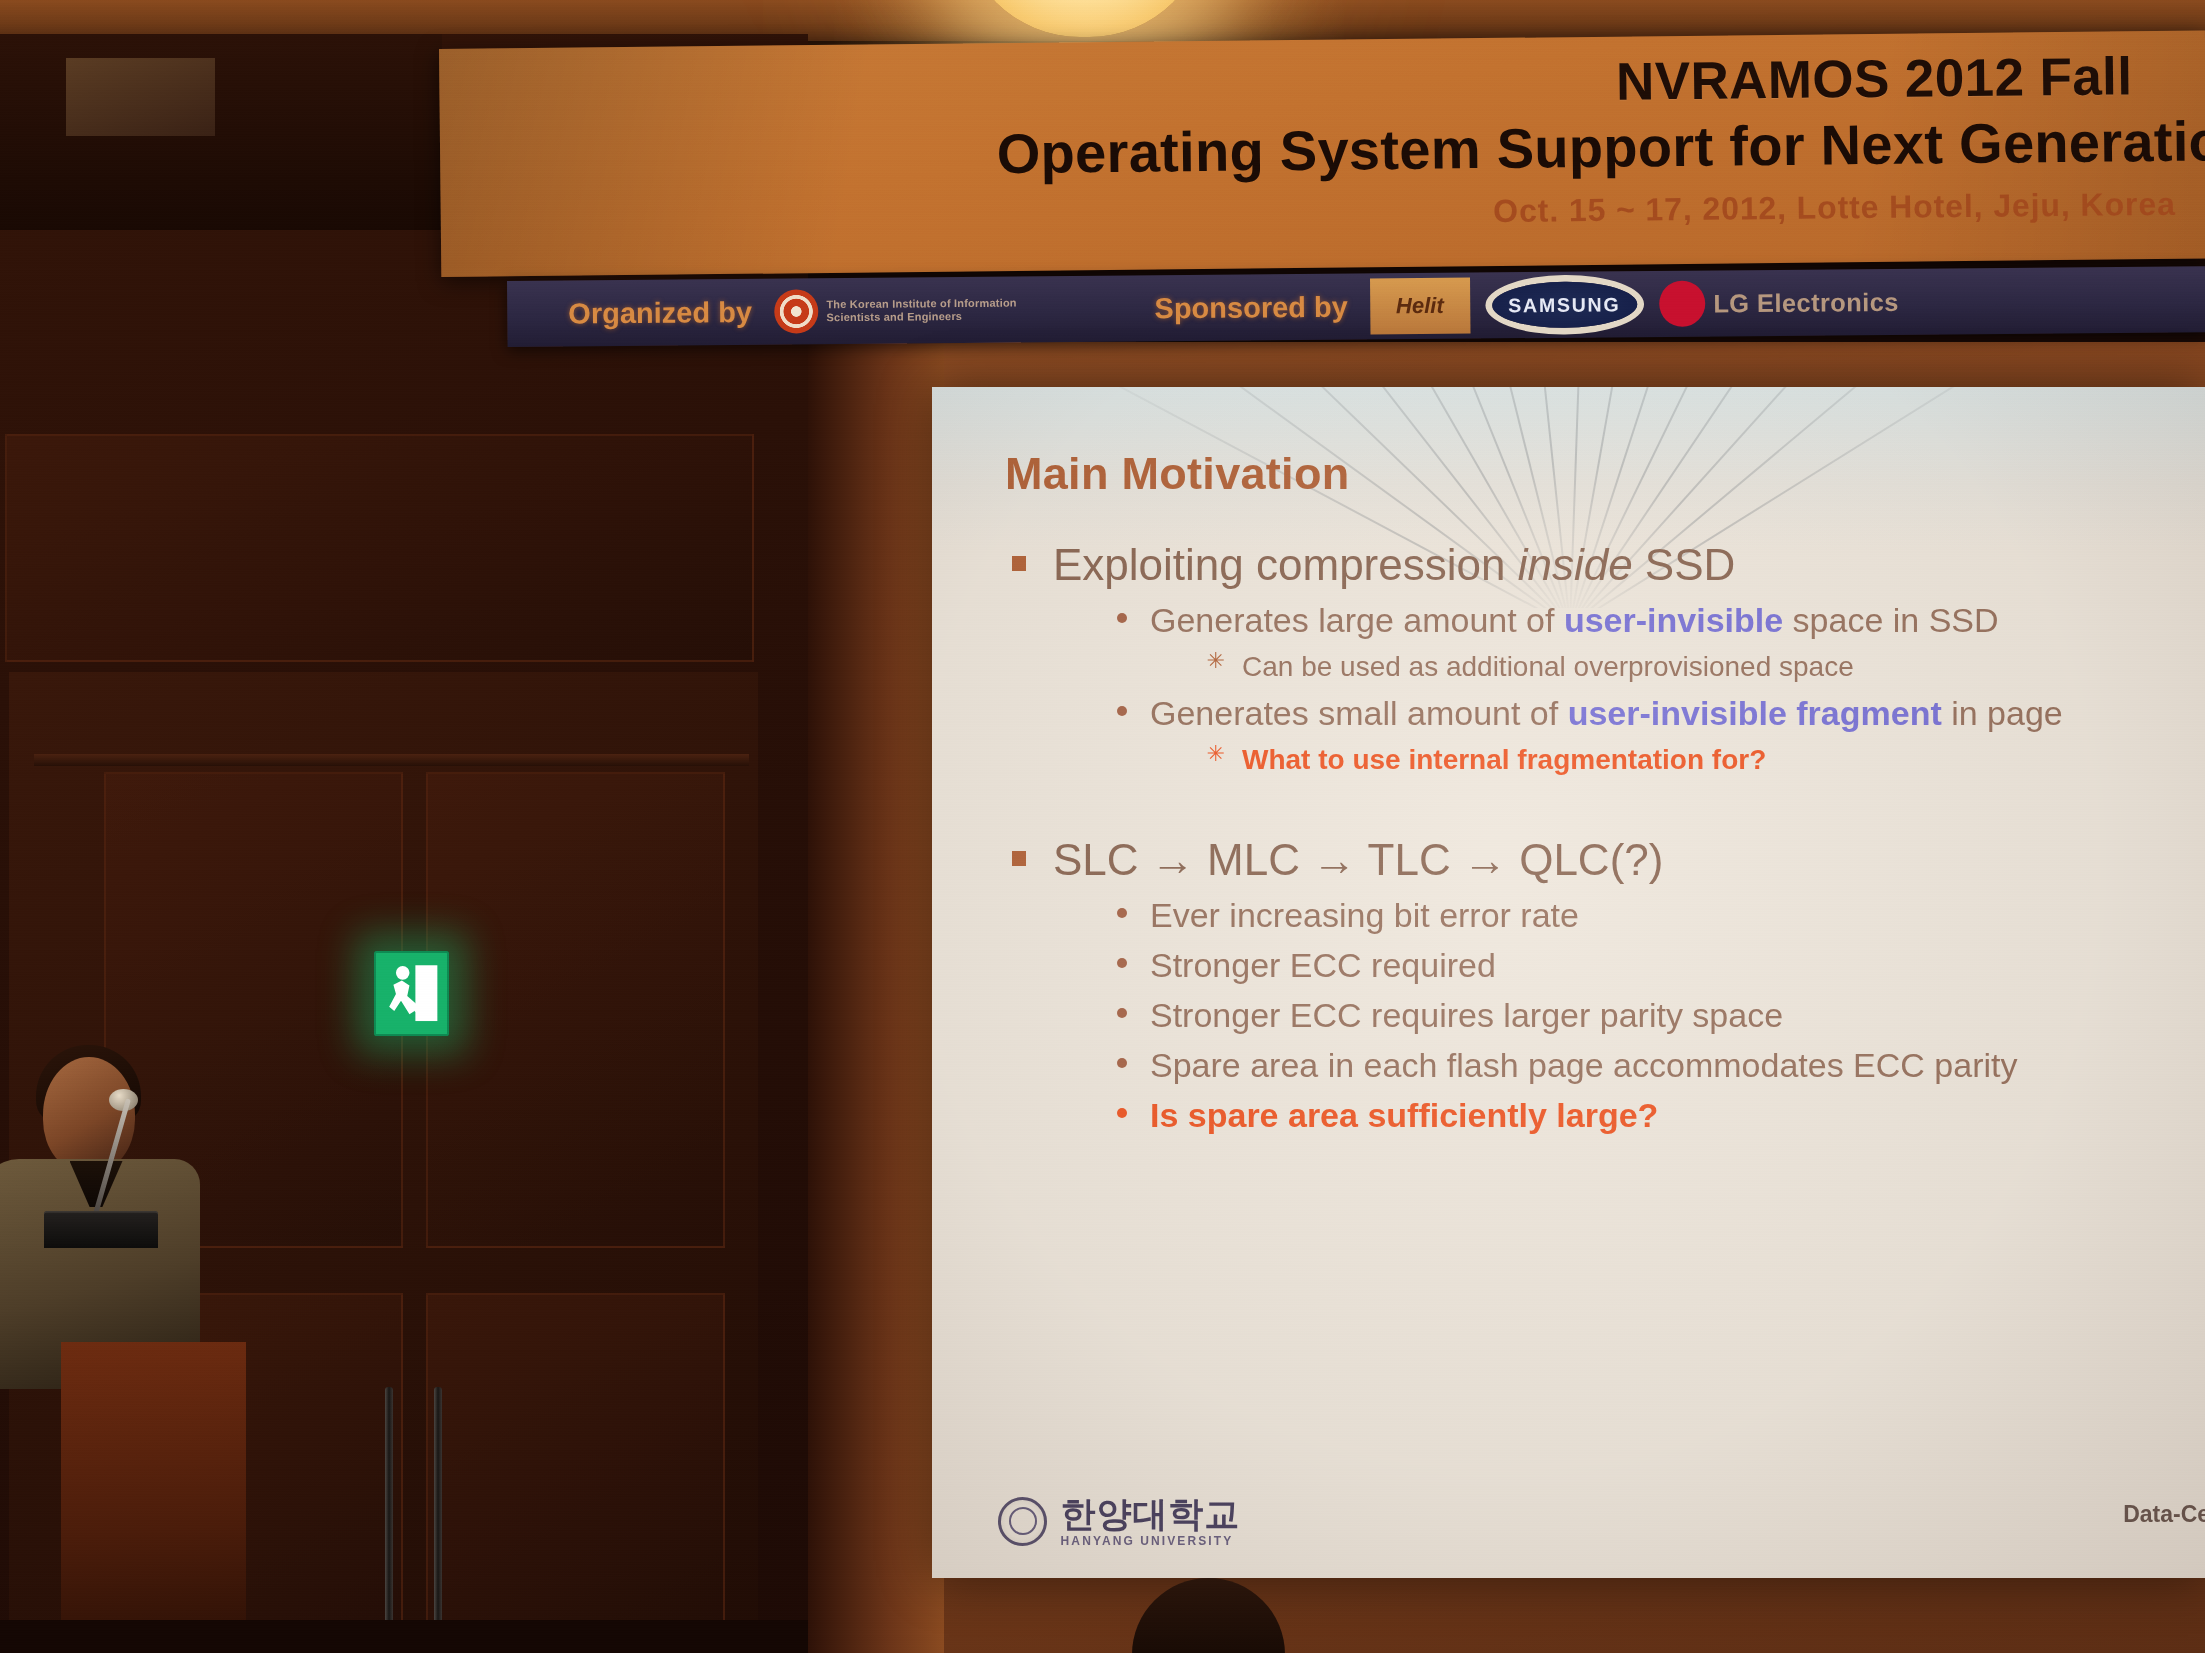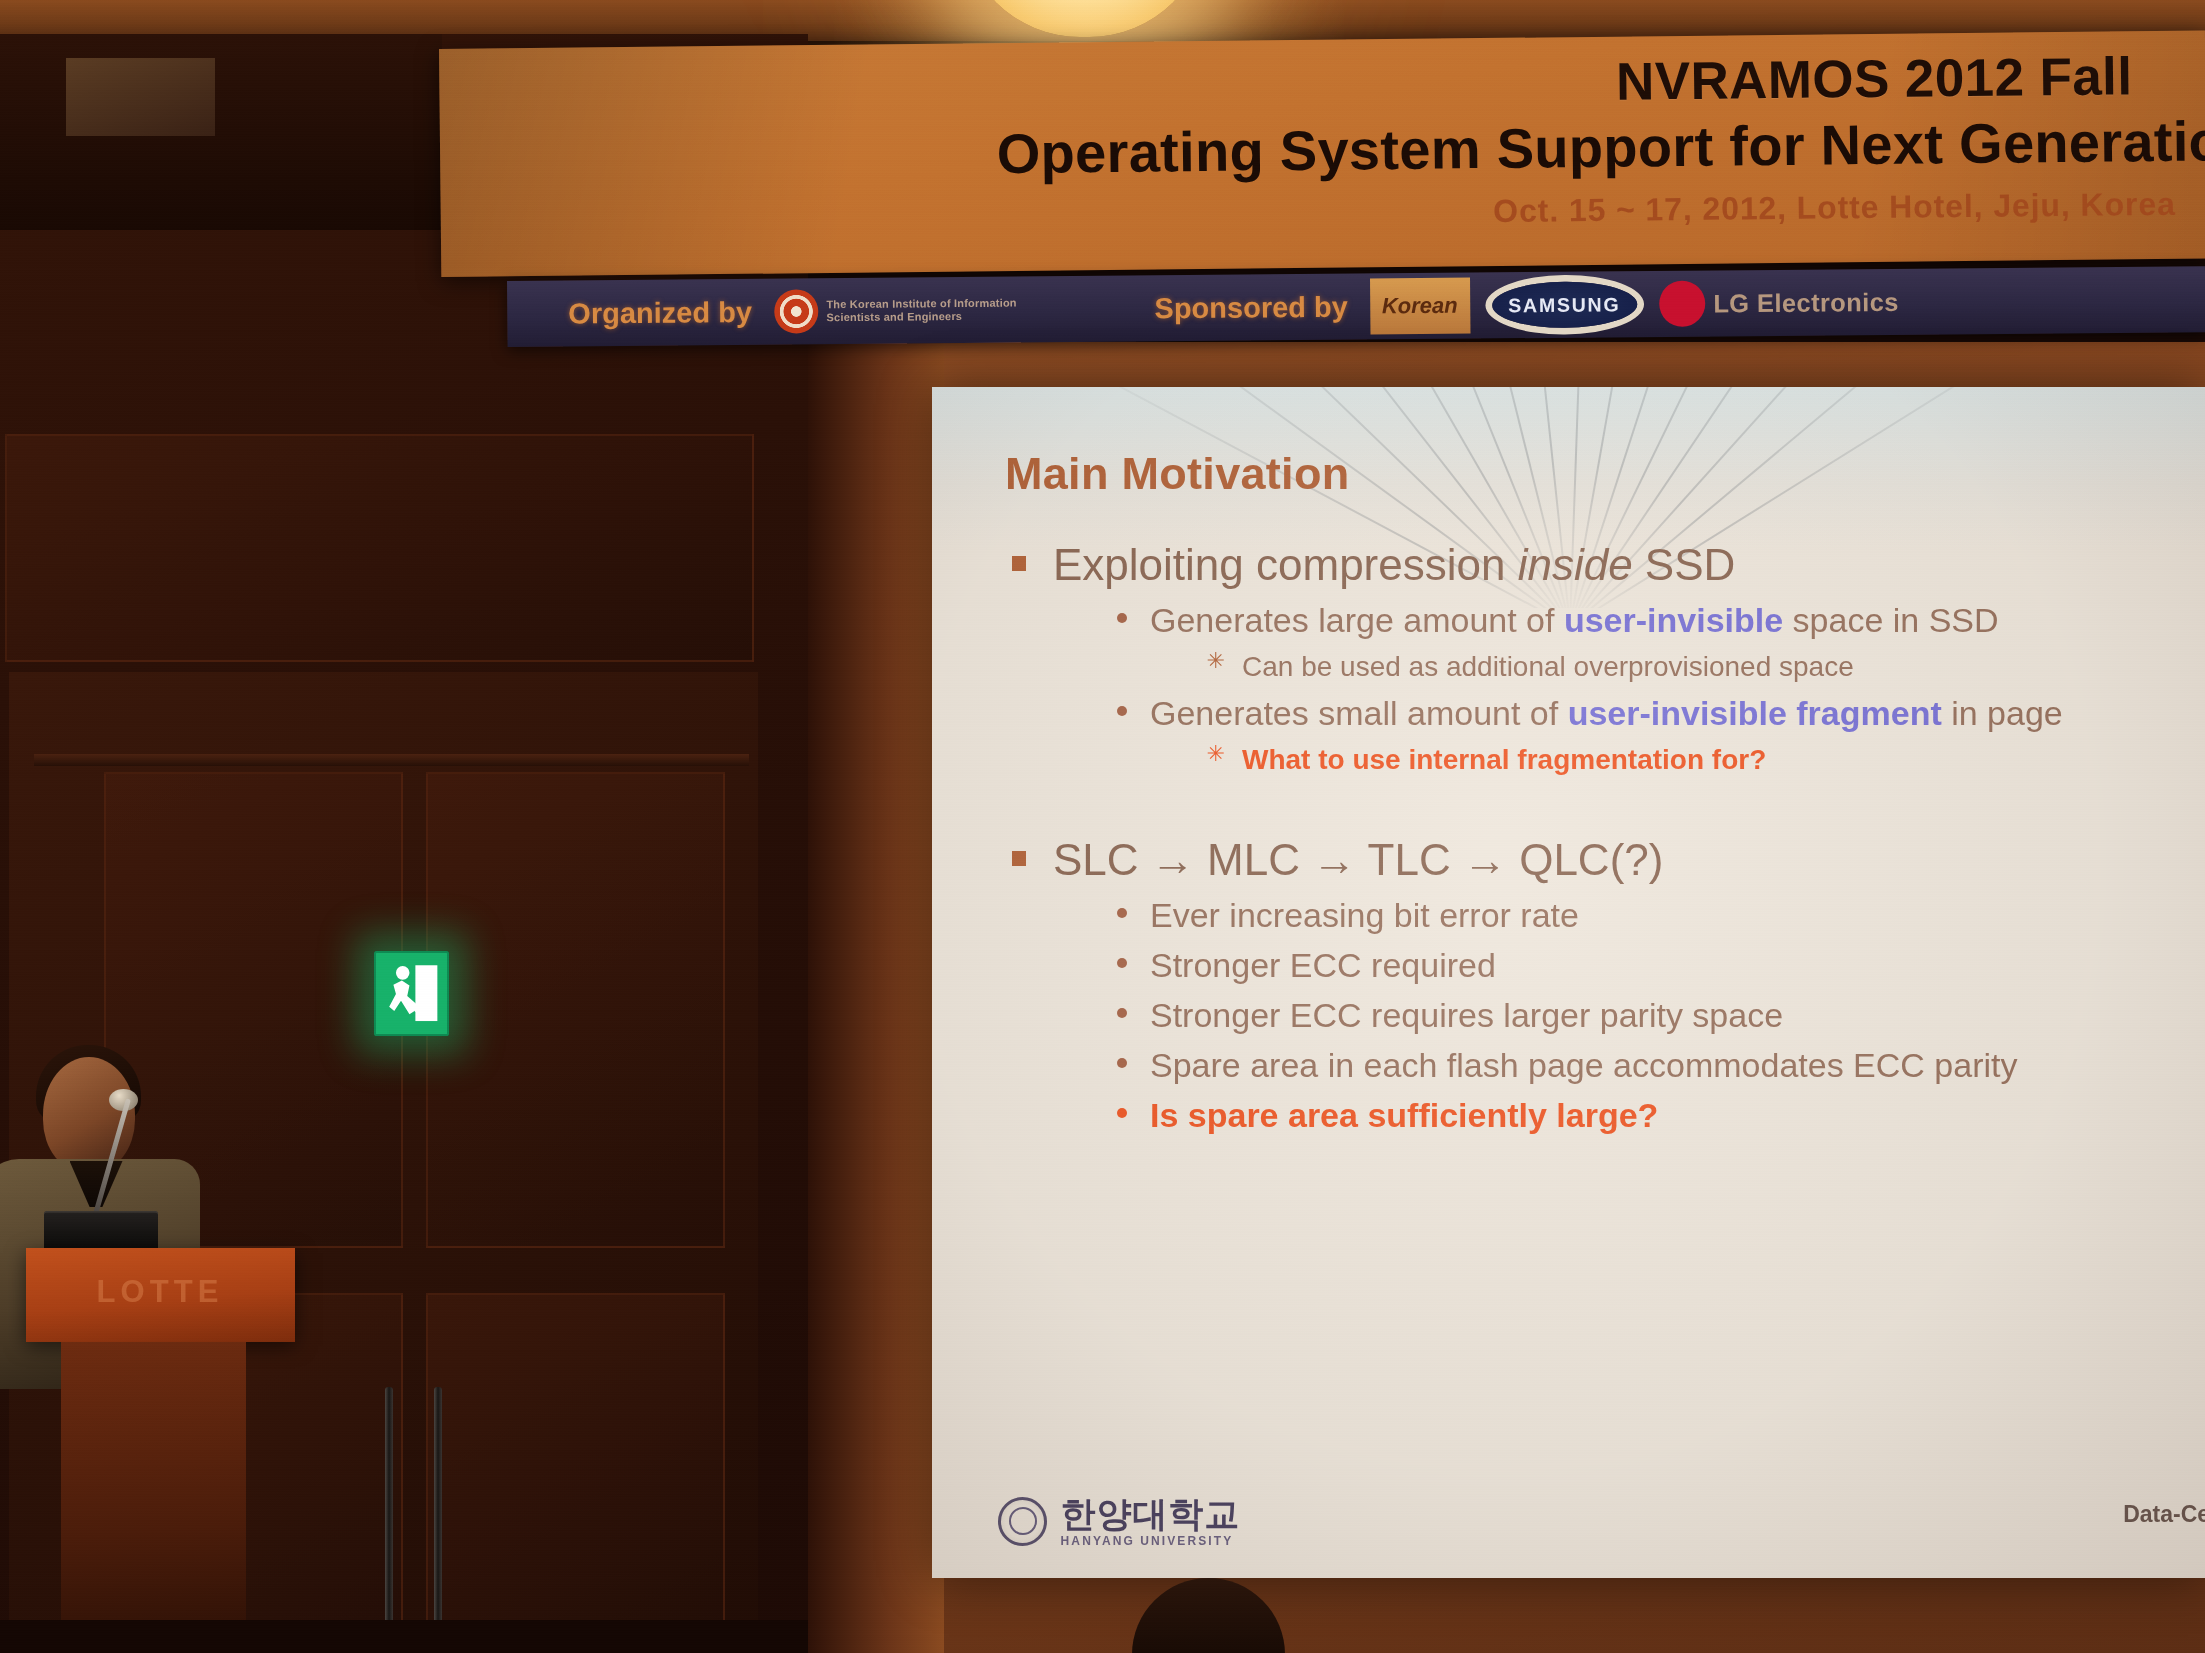--- a/index.html
+++ b/index.html
@@ -239,21 +239,21 @@
     </div>
   </div>
 
   <div class="sponsors">
     <div class="sp-label">Organized by</div>
     <div class="logo-chip">
       <div class="logo-circ"></div>
       <div class="logo-txt">The Korean Institute of Information Scientists and Engineers</div>
     </div>
     <div class="sp-label" style="margin-left:102px;">Sponsored by</div>
-    <div class="logo-kmc">Korean</div>
+    <div class="logo-kmc">Helit</div>
     <div class="logo-samsung">SAMSUNG</div>
     <div class="logo-lg">
       <div class="lg-mark"></div>
       <div class="lg-name">LG Electronics</div>
     </div>
   </div>
 
   <div class="screen">
     <div class="slide-bg-top"></div>
     <div class="fan">
@@ -329,23 +329,20 @@
     <div class="head"></div>
     <div class="torso"></div>
     <div class="collar"></div>
   </div>
 
   <div class="mic-head"></div>
   <div class="mic-stand"></div>
 
   <div class="laptop"></div>
 
-  <div class="podium">
-    <div class="podium-logo">LOTTE</div>
-  </div>
   <div class="podium-base"></div>
 
   <div class="rod" style="left:385px; top:1387px; height:267px;"></div>
   <div class="rod" style="left:434px; top:1387px; height:267px;"></div>
 
   <div class="head-silhouette"></div>
 
   <div class="floor-dark"></div>
   <div class="grain"></div>
 </div>

